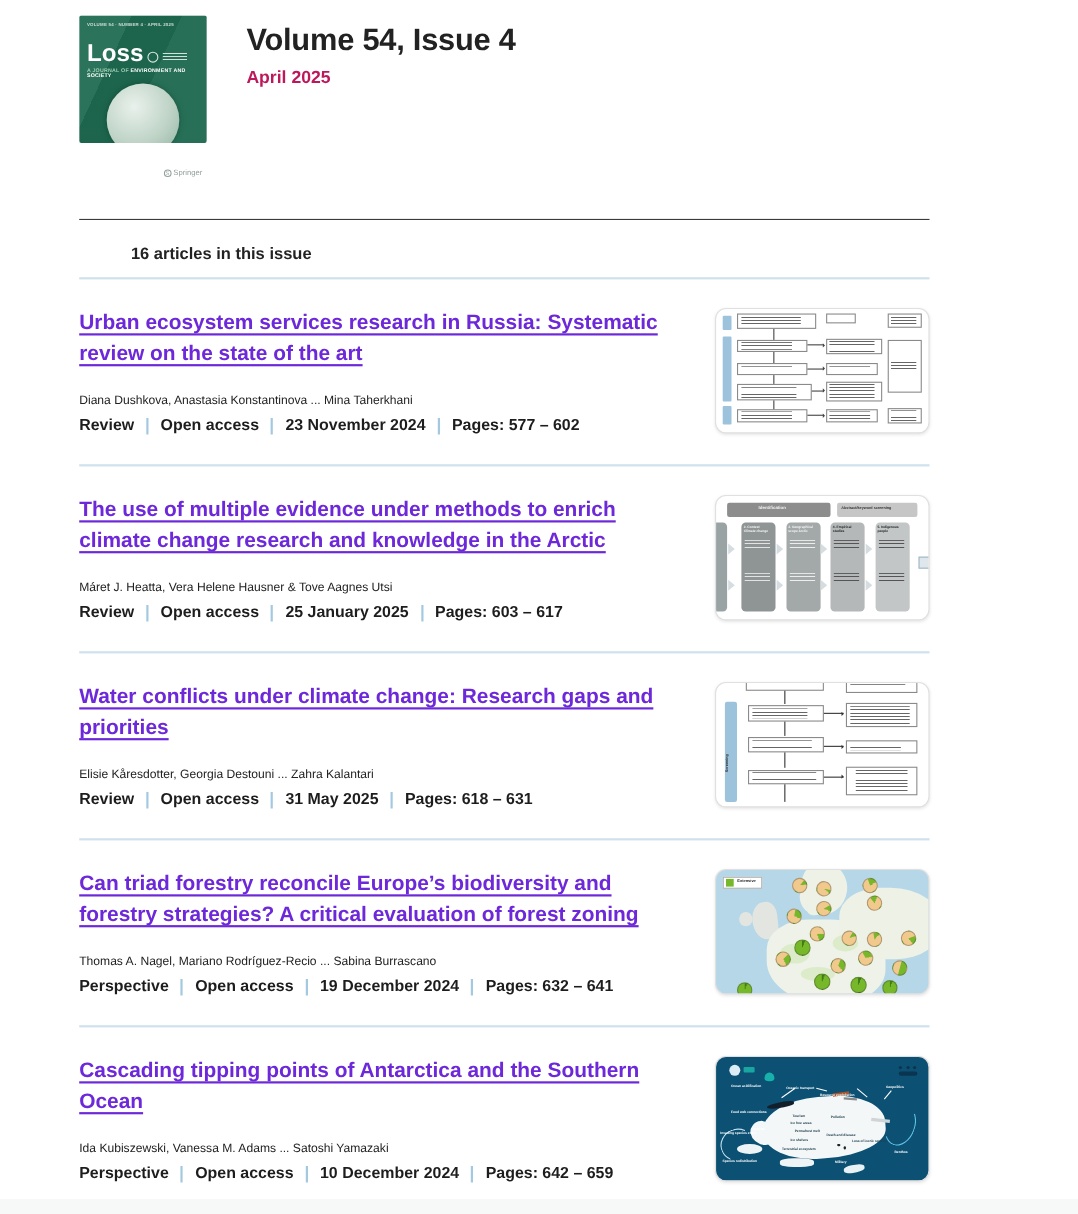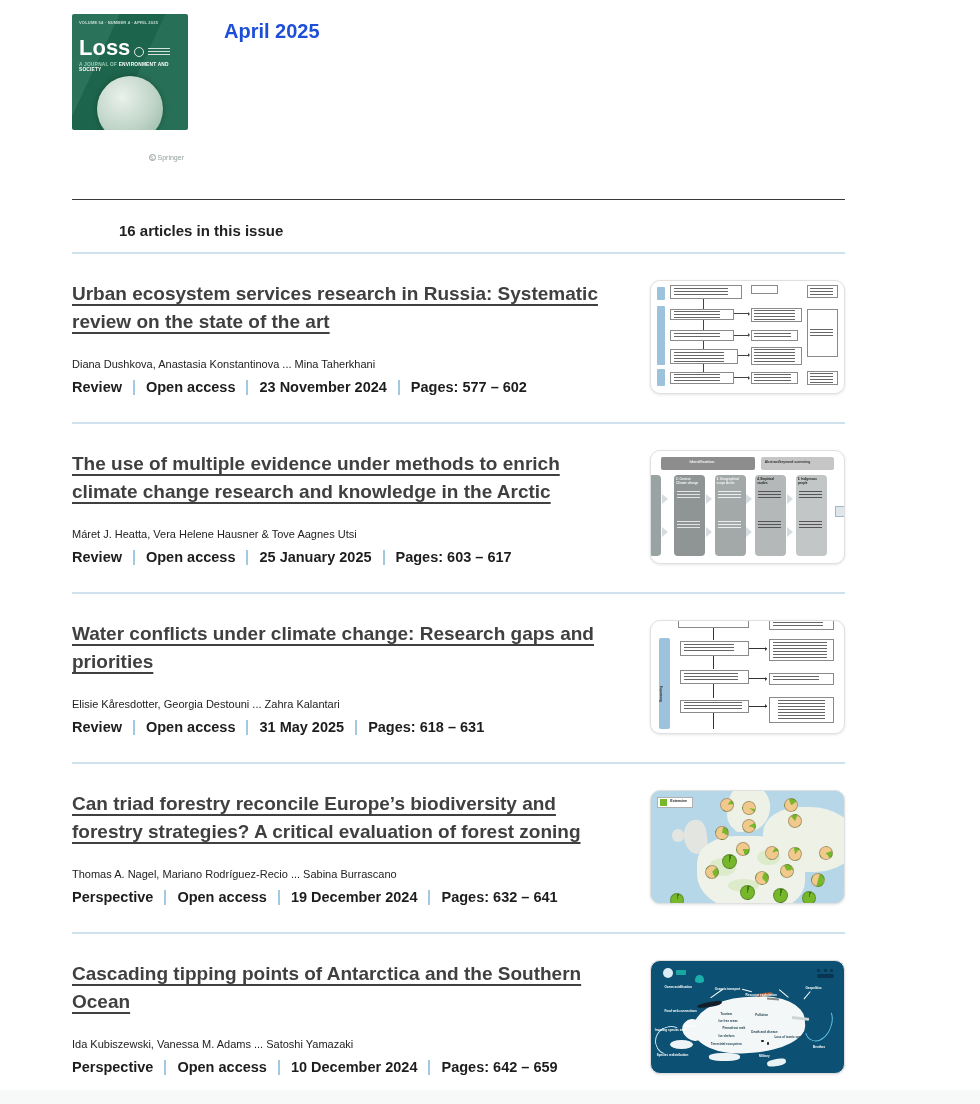--- a/index.html
+++ b/index.html
@@ -22,28 +22,28 @@
   .emblem{width:10px;height:10px;border:1px solid rgba(255,255,255,.85);border-radius:50%;margin-bottom:2px;flex:none;}
   .emblem-lines{width:22px;height:9px;margin-bottom:2px;background:repeating-linear-gradient(to bottom,rgba(255,255,255,.8) 0 1px,transparent 1px 3px);}
   .cover-tagline{font-size:4.8px;padding:0 7px;margin-top:3px;color:#9ed0b8;font-weight:700;letter-spacing:.2px;}
   .cover-tagline .white{color:#fff;}
   .globe{position:absolute;left:50%;bottom:-12px;transform:translateX(-50%);width:66px;height:66px;border-radius:50%;
     background:radial-gradient(circle at 38% 32%, #e9f1ec, #bed3c6 55%, #9cbcab 85%);box-shadow:0 0 6px rgba(0,0,0,.25);}
   .springer-mark{margin-top:24px;font-size:7px;color:#93a09a;display:flex;align-items:center;gap:2px;justify-content:flex-end;padding-right:4px;}
   .springer-s{width:7px;height:7px;border:0.5px solid #93a09a;border-radius:50%;font-size:5px;line-height:6px;text-align:center;display:inline-block;}
   .issue-title-block{margin-left:36px;padding-top:6px;}
   .issue-title{font-size:28px;font-weight:700;color:#222;letter-spacing:-.2px;}
-  .issue-date{font-size:20px;font-weight:700;color:#1d4ed8;margin-top:0;}
+  .issue-date{font-size:16px;font-weight:700;color:#be185d;margin-top:10px;}
   .top-rule{border-top:1px solid var(--rule_dark);margin-top:38px;}
   .issue-count{font-size:15px;font-weight:700;color:#222;padding:22px 0 13px;margin-left:47px;}
   .blue-sep{border-bottom:2px solid var(--sep);}
   
   .article-row{display:flex;padding-top:26px;}
   .article-main{width:545px;flex:none;}
-  .article-title{font-size:19px;line-height:1.45;font-weight:700;color:#404040;text-decoration:underline;
+  .article-title{font-size:19px;line-height:1.45;font-weight:700;color:#6d28d9;text-decoration:underline;
     text-decoration-thickness:2px;text-underline-offset:4px;cursor:pointer;}
   .authors{margin-top:23px;font-size:11px;color:#222;}
   .meta{margin-top:9px;display:flex;align-items:center;gap:11px;font-size:14.5px;font-weight:600;color:#1d1d1d;}
   .meta .type{font-weight:700;}
   .divider{width:2px;height:15px;background:var(--meta_divider);flex:none;}
   .article-sep{border-bottom:2px solid var(--sep);margin-top:27px;}
   .thumb{width:195px;height:114px;margin-left:auto;position:relative;border:1px solid #e0e0e0;border-radius:10px;
     overflow:hidden;background:#fff;box-shadow:0 1px 3px rgba(0,0,0,.10);cursor:pointer;}
   .footer-strip{position:absolute;left:0;bottom:0;width:980px;height:14px;background:#f7f8f8;}
 </style>
@@ -67,20 +67,21 @@
           <span>A JOURNAL OF </span><span class="white">ENVIRONMENT AND SOCIETY</span>
         </div>
         <div class="globe"></div>
       </div>
       <div class="springer-mark">
         <span class="springer-s">S</span>
         <span>Springer</span>
       </div>
     </div>
     <div class="issue-title-block">
+      <div class="issue-title">Volume 54, Issue 4</div>
       <div class="issue-date">April 2025</div>
     </div>
   </div>
 
   <div class="top-rule"></div>
 
   <div class="issue-count">16 articles in this issue</div>
   <div class="blue-sep"></div>
 
   <div>

